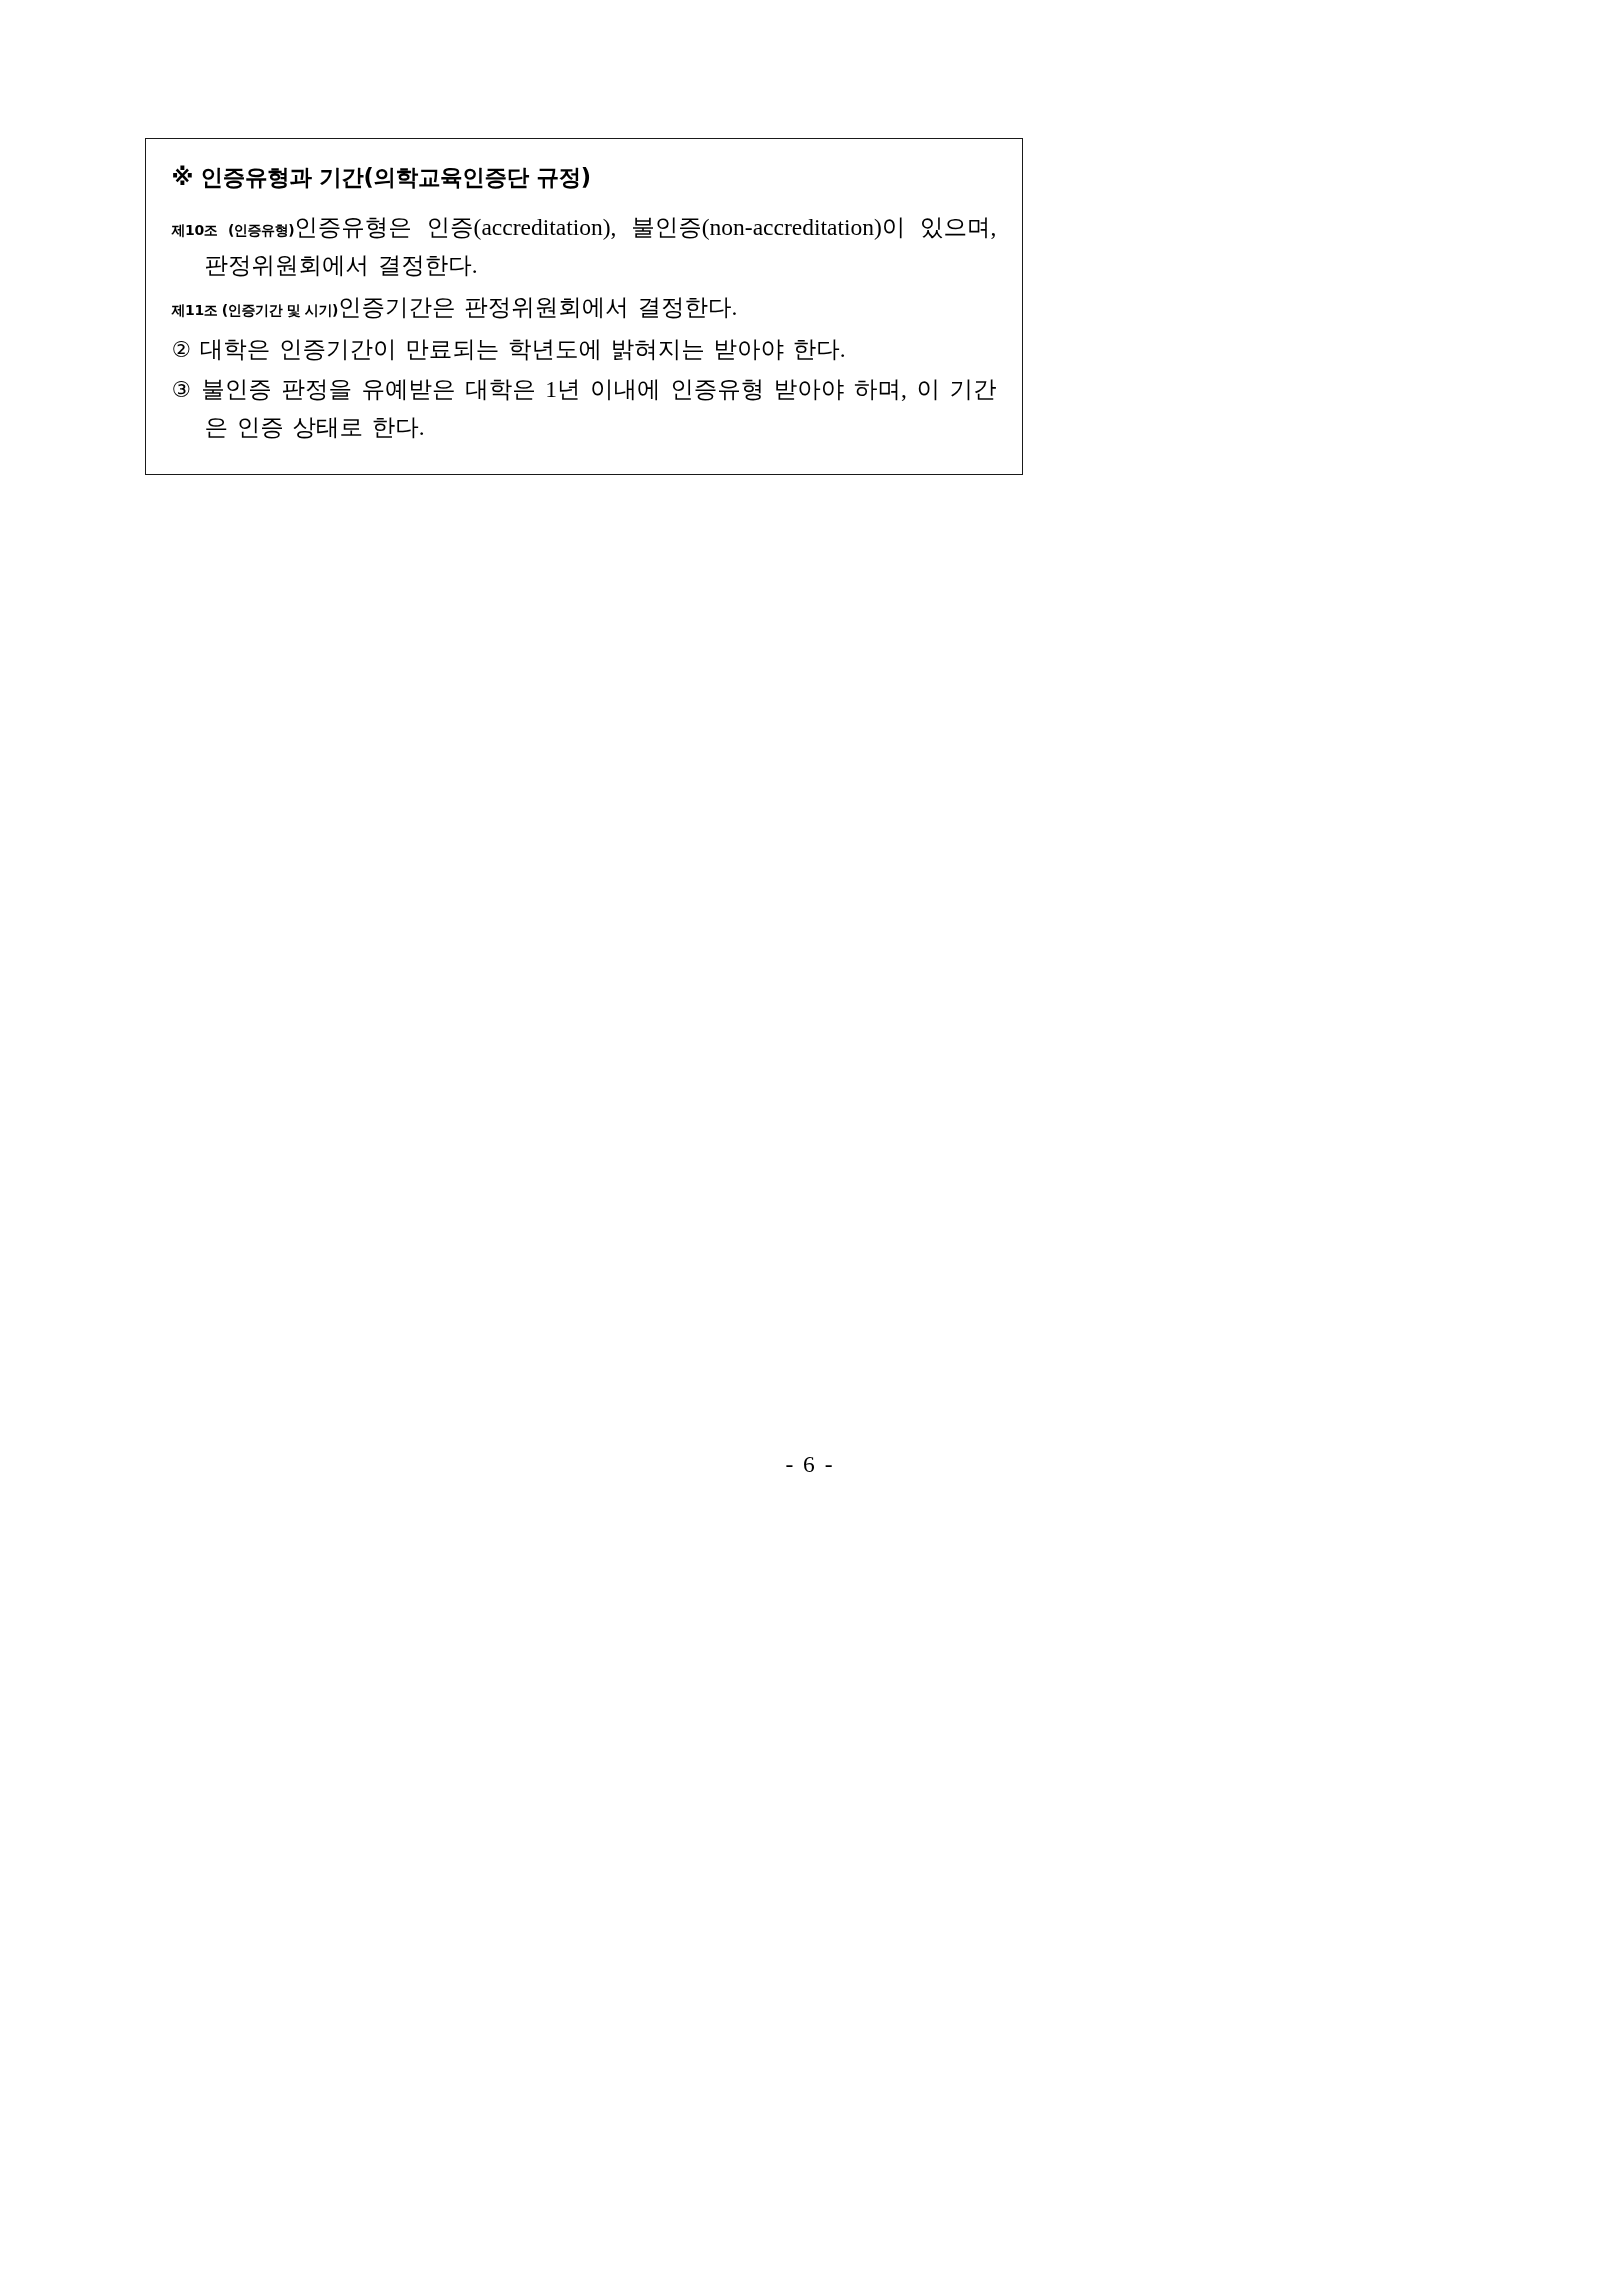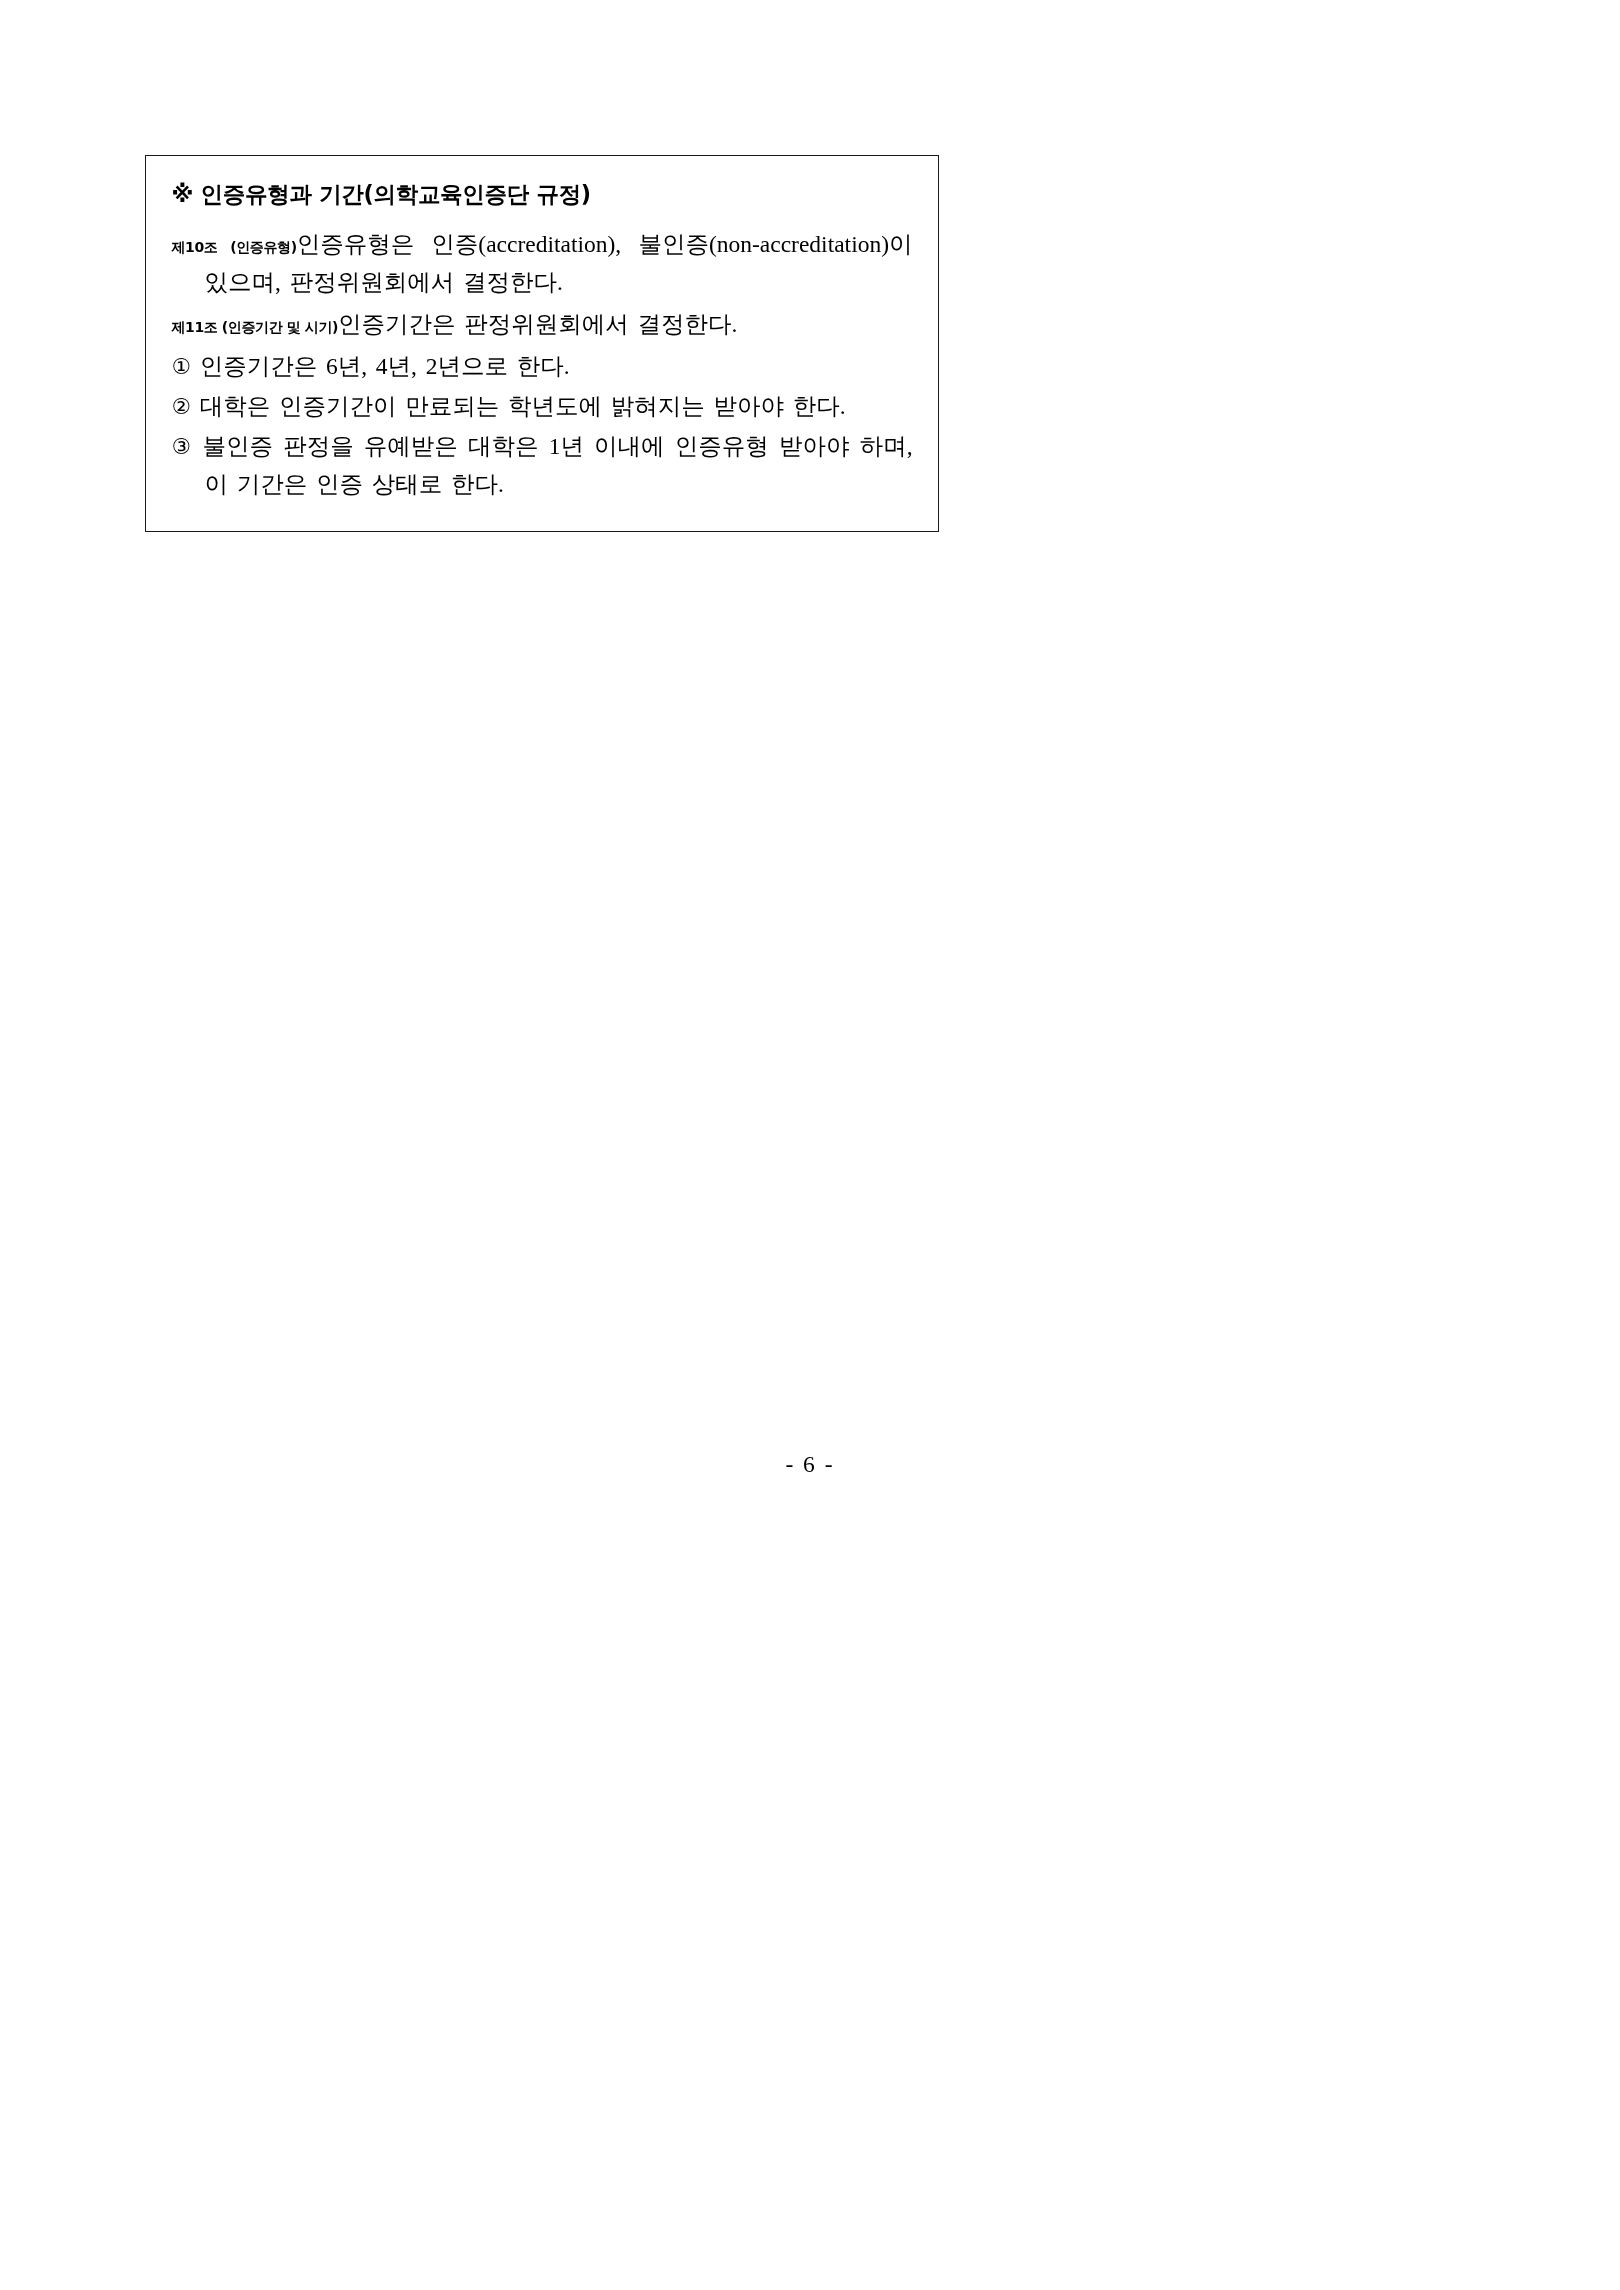--- a/index.html
+++ b/index.html
@@ -17,22 +17,22 @@
   .page {
     position: absolute;
     left: 0;
     top: 0;
     width: 1620px;
     height: 2291px;
   }
   .box {
     position: absolute;
     left: 145px;
-    top: 155px;
-    width: 794px;
+    top: 138px;
+    width: 878px;
     box-sizing: border-box;
     border: 1.5px solid #1a1a1a;
     padding: 21.6px 25.5px 25.5px 25.5px;
   }
   .heading {
     font-family: "DejaVu Sans", sans-serif;
     font-weight: bold;
     font-size: 22.5px;
     line-height: 1.5;
     letter-spacing: -0.3px;
@@ -98,24 +98,20 @@
     <p class="article indent-wrap">
       <span class="art-label">제10조 (인증유형)</span><span class="art-body spaced">인증유형은 인증(accreditation), 불인증(non-accreditation)이 있으며, 판정위원회에서 결정한다.</span>
     </p>
 
 
 
     <p class="article indent-wrap">
       <span class="art-label">제11조 (인증기간 및 시기)</span><span class="art-body spaced">인증기간은 판정위원회에서 결정한다.</span>
     </p>
 
-    <p class="item spaced">
-      <span class="num">①</span>
-      <span>인증기간은 6년, 4년, 2년으로 한다.</span>
-    </p>
 
     <p class="item spaced">
       <span class="num">②</span>
       <span>대학은 인증기간이 만료되는 학년도에 밝혀지는 받아야 한다.</span>
     </p>
 
     <p class="item spaced">
       <span class="num">③</span>
       <span>불인증 판정을 유예받은 대학은 1년 이내에 인증유형 받아야 하며, 이 기간은 인증 상태로 한다.</span>
     </p>

